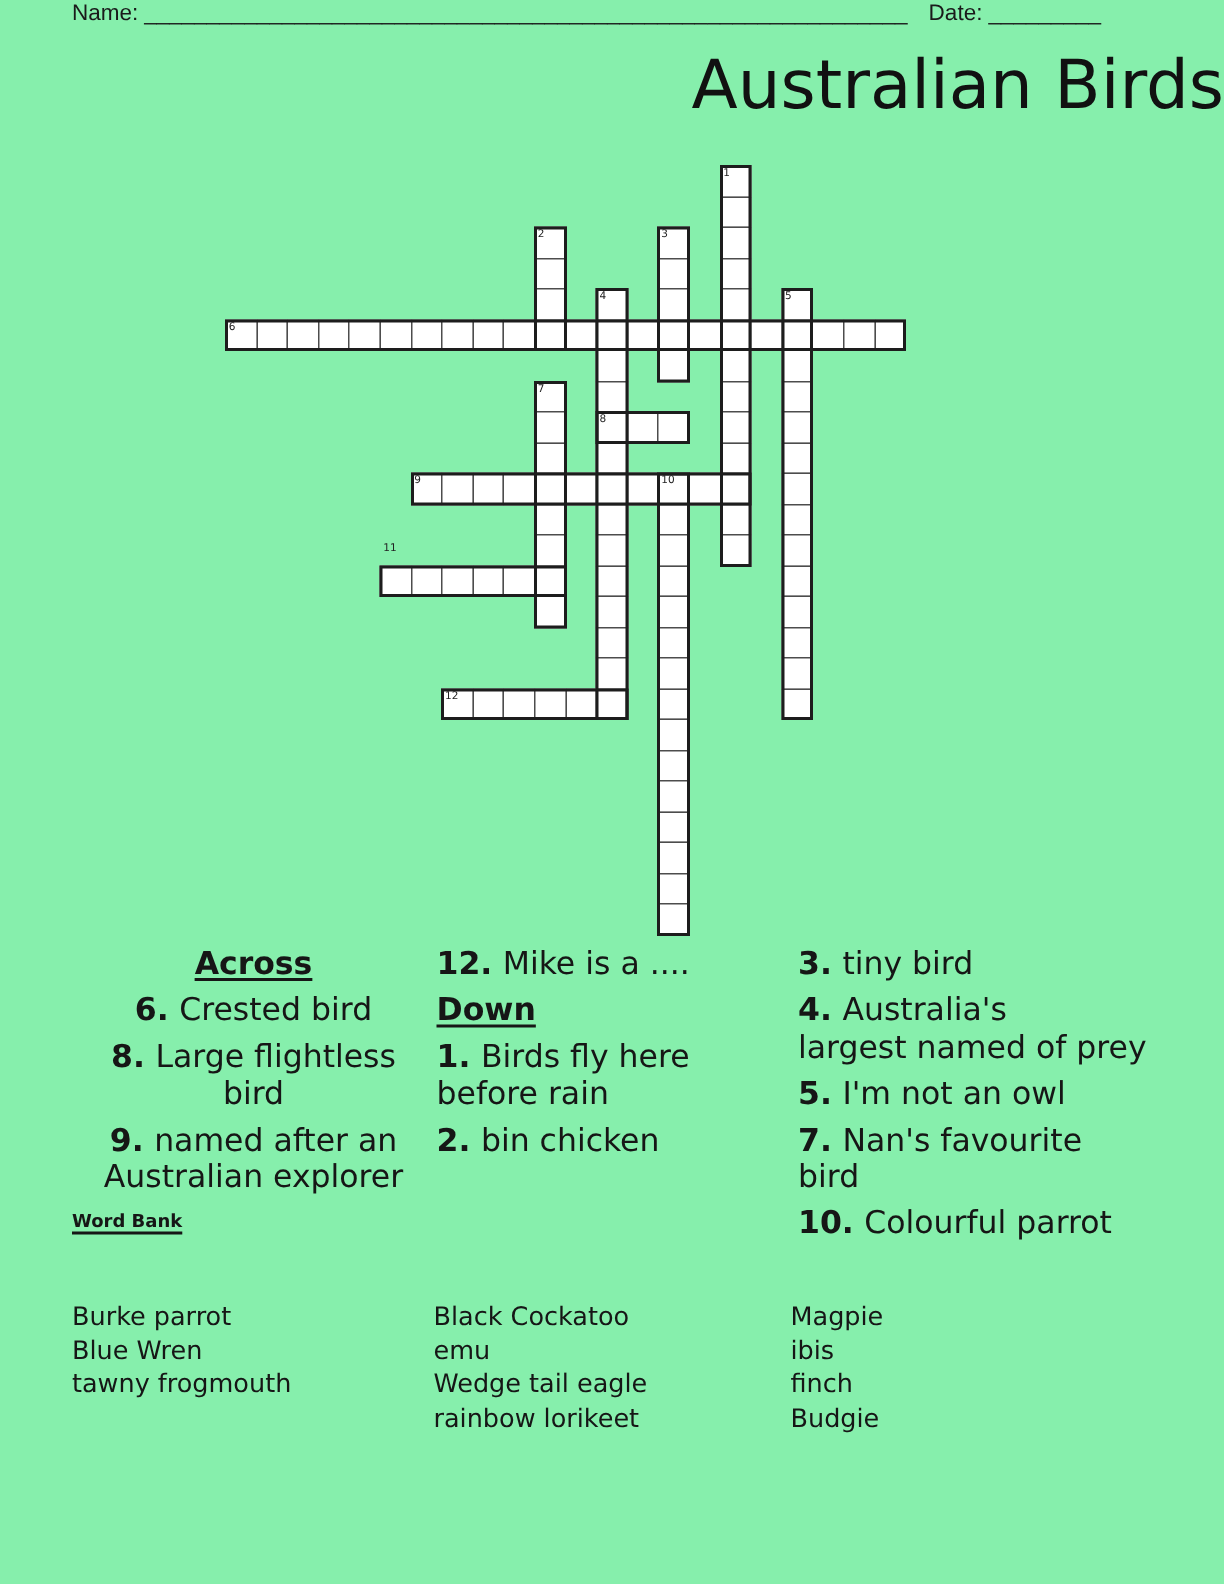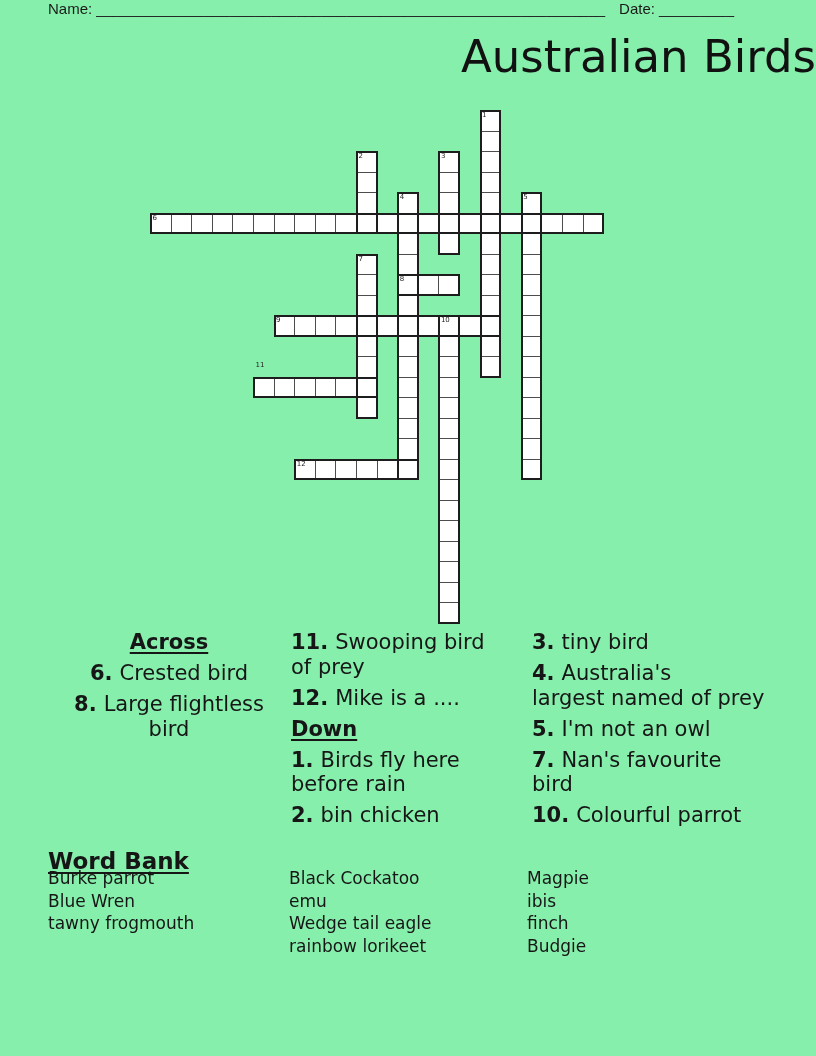--- a/index.html
+++ b/index.html
@@ -43,21 +43,21 @@
   .clue-heading{
     font-weight:bold;text-decoration:underline;
     text-decoration-thickness:2px;text-underline-offset:3px;
     margin:0 0 6.5px 0;
   }
   .clue{margin:0 0 6.5px 0;}
   .clue .cnum{font-weight:bold;margin-right:7px;}
   .clue .ctext{white-space:pre-line;}
   
   .wb-heading{
-    position:absolute;left:48px;top:848px;font-size:23px;font-weight:bold;
+    position:absolute;left:48px;top:807px;font-size:12px;font-weight:bold;
     text-decoration:underline;text-decoration-thickness:2px;text-underline-offset:3px;
   }
   .wb-col{position:absolute;top:867px;font-size:17px;line-height:22.7px;}
   #wbcol0{left:48px;width:235px;}
   #wbcol1{left:289px;width:230px;}
   #wbcol2{left:527px;width:230px;}
 </style>
 </head>
 <body>
 
@@ -203,24 +203,24 @@
       <div class="cellnum" style="left: 105.5px; top: 252px;">11</div>
       <div class="word-outline" style="left: 144.2px; top: 348.5px; width: 124.6px; height: 21.5px; border-color: rgb(29, 29, 29);"></div>
       <div class="cellnum" style="left: 146.7px; top: 350.5px;">12</div>
     </div>
 
   <div class="clue-col" id="cluecol0">
       <div class="clue-heading">Across</div>
       <div class="clue"><b class="cnum">6.</b><span class="ctext">Crested bird</span></div>
       <div class="clue"><b class="cnum">8.</b><span class="ctext">Large flightless
 bird</span></div>
+      <div class="clue"><b class="cnum">9.</b><span class="ctext">named after an
+Australian explorer</span></div>
     </div>
   <div class="clue-col" id="cluecol1">
-      <div class="clue"><b class="cnum">11.</b><span class="ctext">Swooping bird
-of prey</span></div>
       <div class="clue"><b class="cnum">12.</b><span class="ctext">Mike is a ....</span></div>
       <div class="clue-heading">Down</div>
       <div class="clue"><b class="cnum">1.</b><span class="ctext">Birds fly here
 before rain</span></div>
       <div class="clue"><b class="cnum">2.</b><span class="ctext">bin chicken</span></div>
     </div>
   <div class="clue-col" id="cluecol2">
       <div class="clue"><b class="cnum">3.</b><span class="ctext">tiny bird</span></div>
       <div class="clue"><b class="cnum">4.</b><span class="ctext">Australia's
 largest named of prey</span></div>

